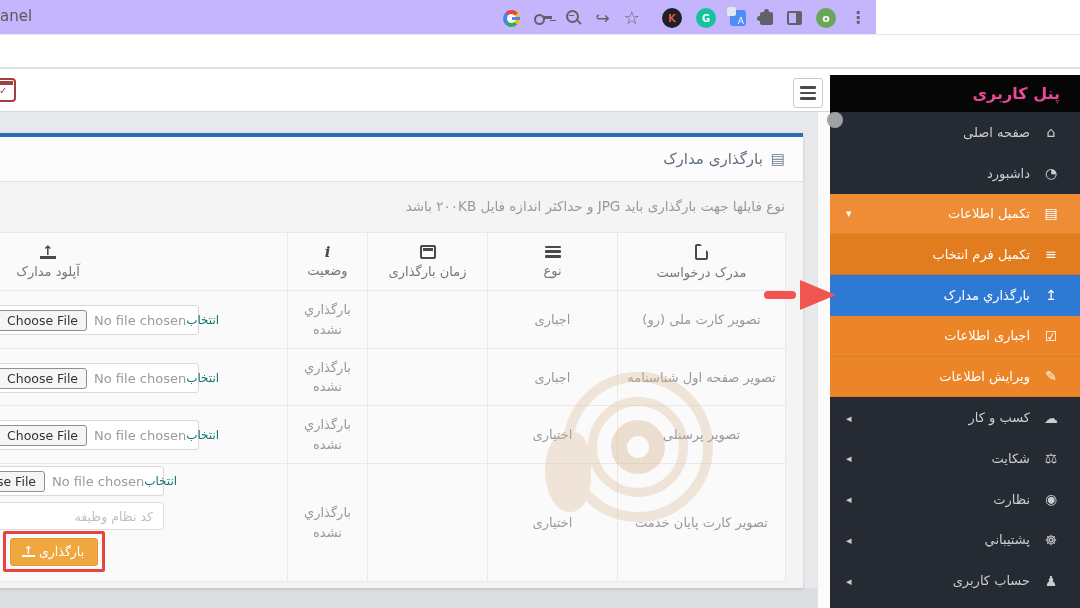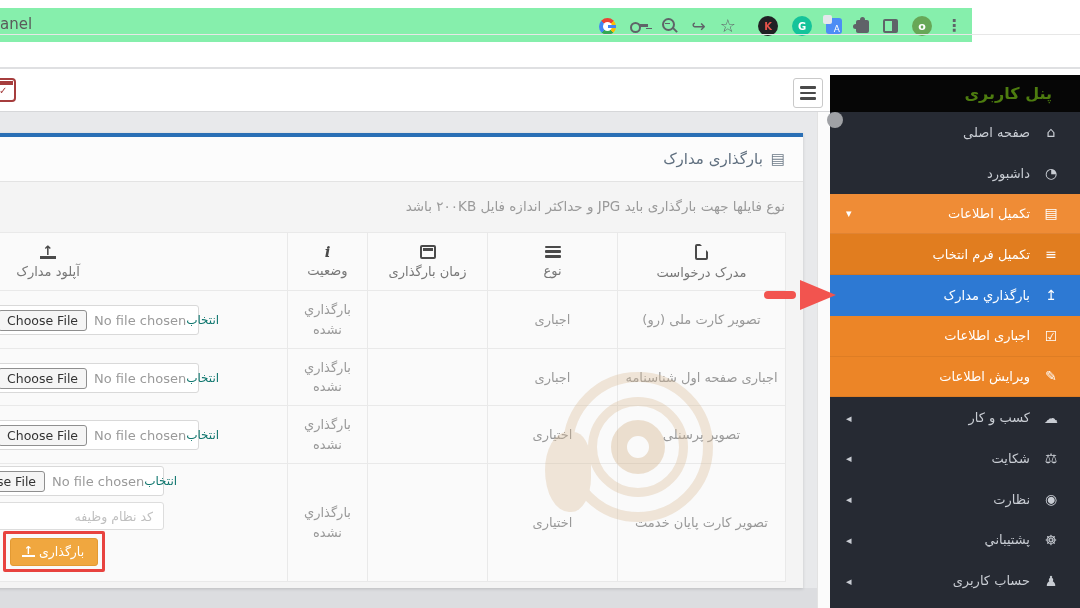--- a/index.html
+++ b/index.html
@@ -1,21 +1,21 @@
 <!DOCTYPE html>
 <html lang="fa"><head>
 <meta charset="utf-8">
 <style>
   * { margin:0; padding:0; box-sizing:border-box; }
   html,body { width:1080px; height:608px; }
   body { font-family:"DejaVu Sans", sans-serif; }
   #stage { position:relative; width:1080px; height:608px; overflow:hidden; background:#ffffff; }
 
   
-  .chrome-top { position:absolute; left:0; top:8px; width:972px; height:34px; background:#86efac; }
+  .chrome-top { position:absolute; left:0; top:0; width:876px; height:34px; background:#c4b5fd; }
   .tab-text { position:absolute; left:0px; top:7px; font-size:15px; color:#5a5a5a; }
   .chrome-icons { position:absolute; right:10px; top:5px; display:flex; align-items:center; gap:14px; height:26px; }
   .ci { color:#5f6368; font-size:16px; line-height:1; display:inline-flex; align-items:center; justify-content:center; }
   .g-logo { width:17px; height:17px; border-radius:50%;
     background:conic-gradient(from -45deg,#ea4335 0 25%,#fbbc05 0 50%,#34a853 0 75%,#4285f4 0 100%); position:relative; }
   .g-logo::before { content:""; position:absolute; inset:4px; background:#fff; border-radius:50%; }
   .g-logo::after { content:""; position:absolute; right:0; top:7px; width:8px; height:3px; background:#4285f4; }
   .key-ico { width:18px; height:12px; position:relative; }
   .key-ico::before { content:""; position:absolute; left:0; top:2px; width:7px; height:7px; border:2.5px solid #5f6368; border-radius:50%; }
   .key-ico::after { content:""; position:absolute; left:10px; top:4px; width:8px; height:3px; background:#5f6368; box-shadow:5px 3px 0 -1px #5f6368; }
@@ -109,22 +109,22 @@
   .wm-r1 { left:18px; top:0; width:150px; height:150px; }
   .wm-r2 { left:43px; top:25px; width:100px; height:100px; border-width:9px; }
   .wm-r3 { left:66px; top:48px; width:54px; height:54px; border-width:16px; border-color:#cfa878; }
   .wm-blob { position:absolute; left:0px; top:60px; width:46px; height:80px; background:#d9b992; border-radius:50% 40% 45% 55%; }
 
   
   .red-arrow { position:absolute; left:762px; top:277px; z-index:20; }
 
   
   .sidebar { position:absolute; left:830px; top:75px; width:250px; height:533px; background:#262a33; z-index:10; }
-  .sb-header { height:37px; background:#060606; color:#4d7c0f; font-weight:bold; font-size:16px; direction:rtl;
-               display:flex; align-items:center; padding:0 28px; }
+  .sb-header { height:37px; background:#060606; color:#ec4899; font-weight:bold; font-size:16px; direction:rtl;
+               display:flex; align-items:center; padding:0 20px; }
   .sb-item { height:40.75px; direction:rtl; display:flex; align-items:center; padding:0 18px 0 14px; gap:10px;
              font-size:13px; color:#c8ccd3; position:relative; }
   .sb-ico { width:22px; text-align:center; font-size:14px; flex:0 0 22px; }
   .sb-item.v-orange  { background:#ef8c36; color:#fff; border-bottom:1px solid rgba(0,0,0,.06); }
   .sb-item.v-orange2 { background:#e17d1f; color:#fff; border-bottom:1px solid rgba(0,0,0,.06); }
   .sb-item.v-orange3 { background:#ec8527; color:#fff; border-bottom:1px solid rgba(0,0,0,.06); }
   .sb-item.v-blue    { background:#2d79d3; color:#fff; }
   .sb-caret { position:absolute; left:16px; top:50%; transform:translateY(-50%); font-size:11px; }
 </style>
 </head>
@@ -226,21 +226,21 @@
             <td><span class="status-txt">بارگذاري نشده</span></td>
             <td class="up-cell">
               <div class="file-box fb-a">
                 <span class="cf-btn">Choose File</span>
                 <span class="no-file">No file chosen</span>
                 <span class="sel-lbl">انتخاب</span>
               </div>
             </td>
           </tr>
           <tr style="height: 57px;">
-            <td>اجباری صفحه اول شناسنامه</td>
+            <td>تصویر صفحه اول شناسنامه</td>
             <td>اجباری</td>
             <td></td>
             <td><span class="status-txt">بارگذاري نشده</span></td>
             <td class="up-cell">
               <div class="file-box fb-a">
                 <span class="cf-btn">Choose File</span>
                 <span class="no-file">No file chosen</span>
                 <span class="sel-lbl">انتخاب</span>
               </div>
             </td>

